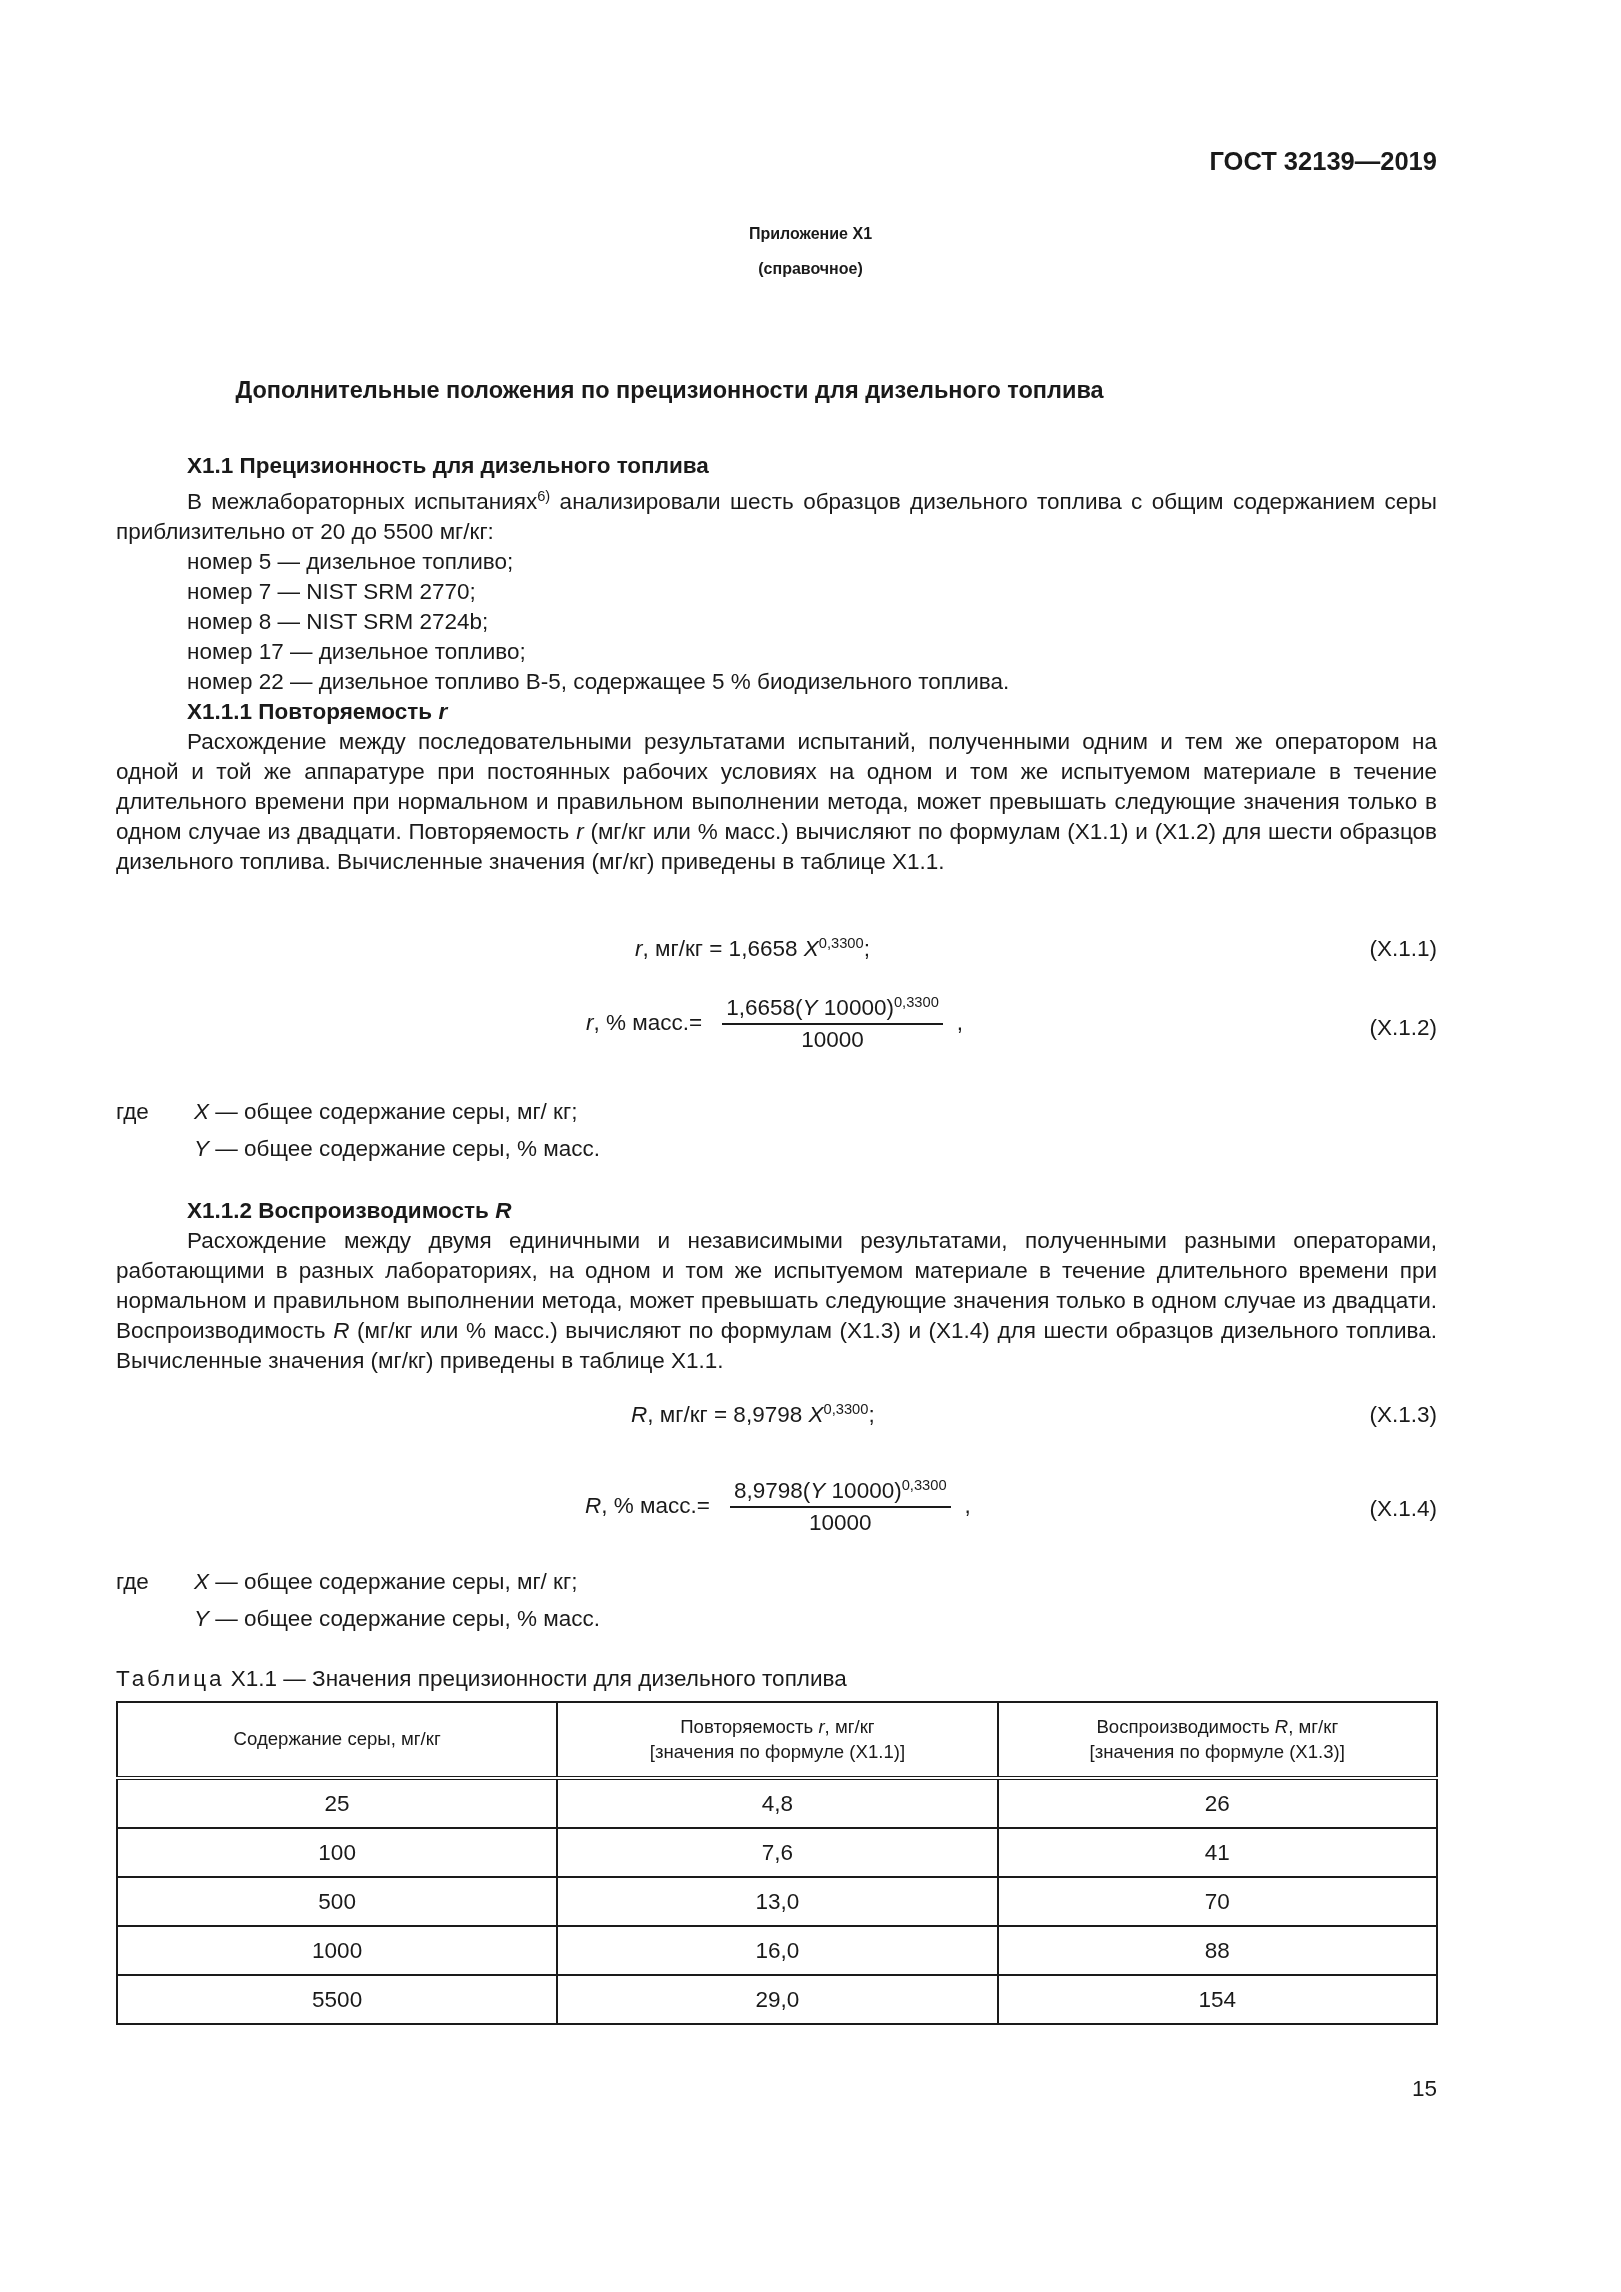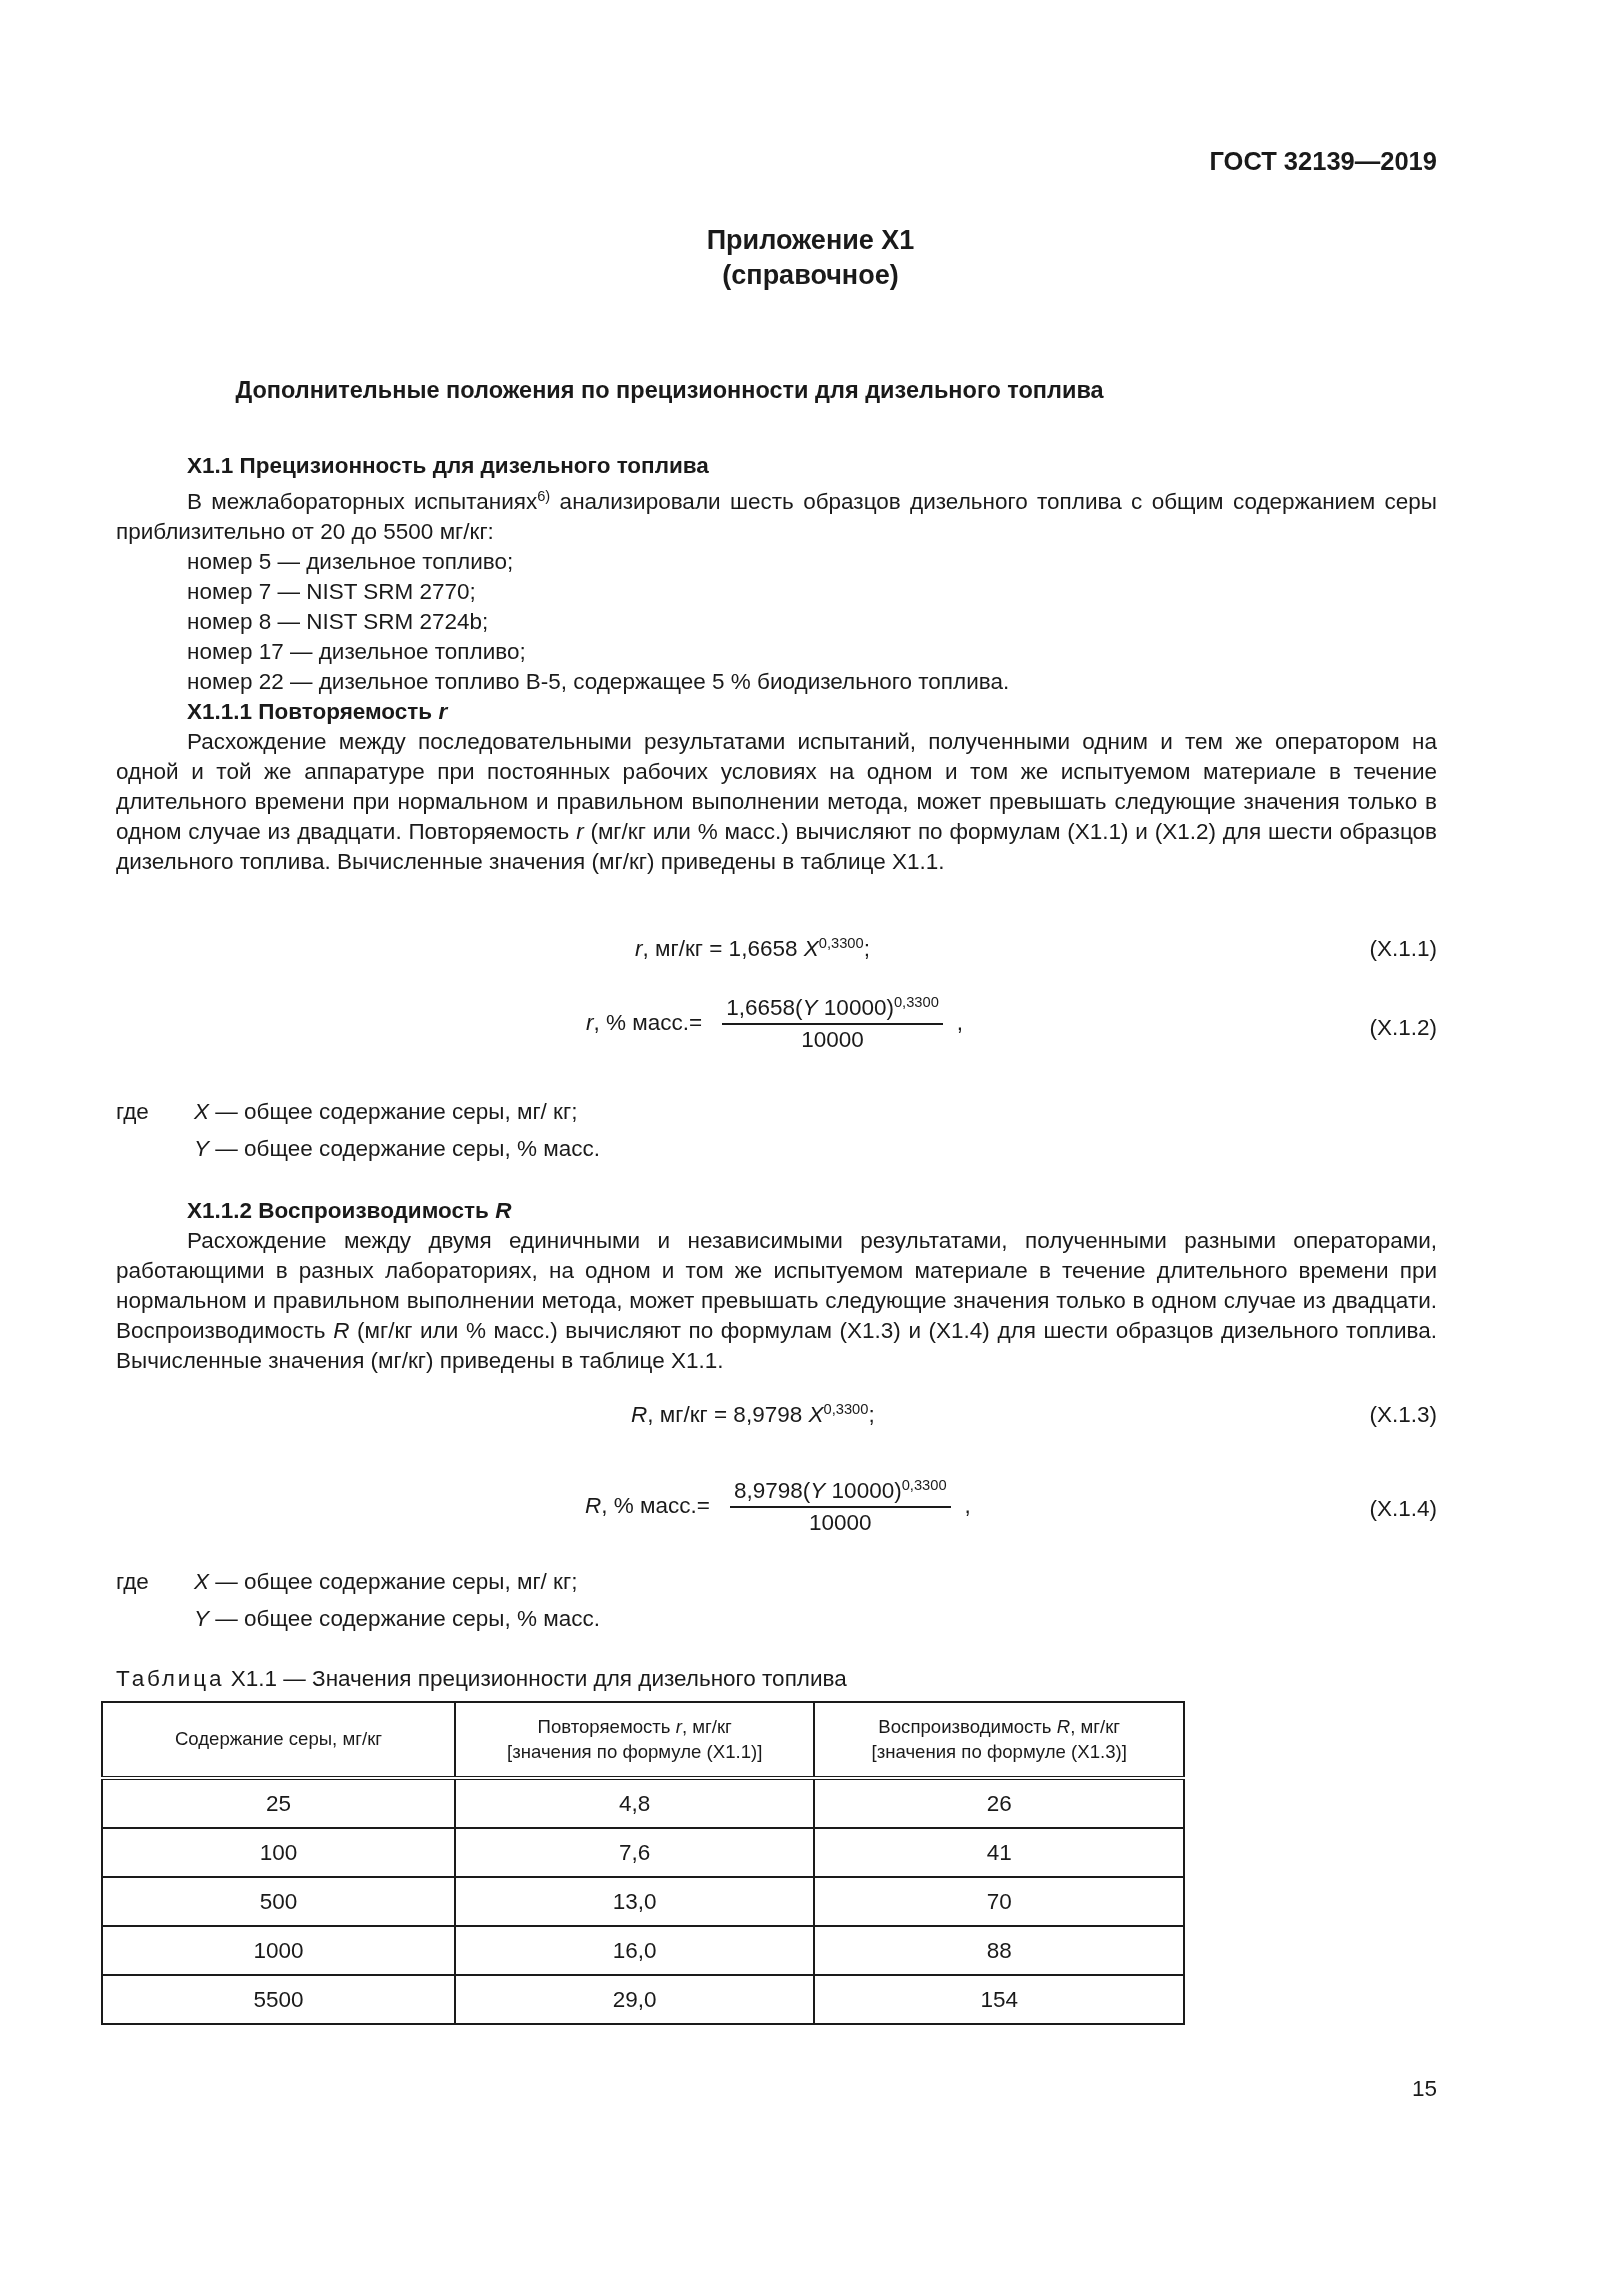--- a/index.html
+++ b/index.html
@@ -1,41 +1,41 @@
 <!DOCTYPE html>
 <html><head>
 <meta charset="utf-8">
 <style>
   html, body { margin:0; padding:0; background:#ffffff; }
   body { width:1621px; height:2293px; position:relative; overflow:hidden;
          font-family:"Liberation Sans", sans-serif; color:#1a1a1a; }
   .abs { position:absolute; }
   .doc-code { left:1078px; width:359px; top:147px; text-align:right; font-weight:bold; font-size:25.5px; }
-  .appx { left:0; width:1621px; text-align:center; font-weight:bold; font-size:27px; }
+  .appx { left:0; width:1621px; text-align:center; font-weight:bold; font-size:16px; }
   .main-title { left:0; width:1339px; top:377px; text-align:center; font-weight:bold; font-size:23.5px; }
   .text-block { left:116px; width:1321px; font-size:22.5px; line-height:30px; }
   .text-block p { margin:0; text-align:justify; }
   .indent { text-indent:71px; }
   .ind-line { padding-left:71px; }
   .bold { font-weight:bold; }
   .it { font-style:italic; }
   sup { font-size:14.7px; line-height:0; vertical-align:super; }
   .formula { left:116px; width:1321px; font-size:22.5px; height:39px; }
   .formula .expr { position:absolute; white-space:nowrap; }
   .formula .num { position:absolute; right:0; }
   .frac { display:inline-block; vertical-align:middle; text-align:center; margin:0 14px; }
   .frac .top { display:block; border-bottom:2px solid #1a1a1a; padding:0 3.9px 2px 3.9px; }
   .frac .bot { display:block; padding-top:2px; }
   .where { left:116px; width:882px; font-size:22.5px; line-height:37px; }
   .where .row { position:relative; height:37px; }
   .where .lab { position:absolute; left:0; }
   .where .def { position:absolute; left:78px; }
   .tbl-caption { left:116px; top:1666px; font-size:22.5px; }
   .spaced { letter-spacing:2.9px; }
-  table.data { position:absolute; left:101px; top:1701px; width:1084px; border-collapse:collapse; font-size:22.5px; }
+  table.data { position:absolute; left:116px; top:1701px; width:1322px; border-collapse:collapse; font-size:22.5px; }
   table.data th, table.data td { border:2px solid #1a1a1a; text-align:center; font-weight:normal; }
   table.data th { height:71px; font-size:18.6px; line-height:24.5px; }
   table.data thead tr { border-bottom:4.9px double #1a1a1a; }
   table.data td { height:45px; }
   table.data tbody tr { border-bottom:2.9px solid #1a1a1a; }
   .page-num { left:1372px; width:65px; top:2076px; text-align:right; font-size:22.5px; }
 </style>
 </head>
 <body>
 

